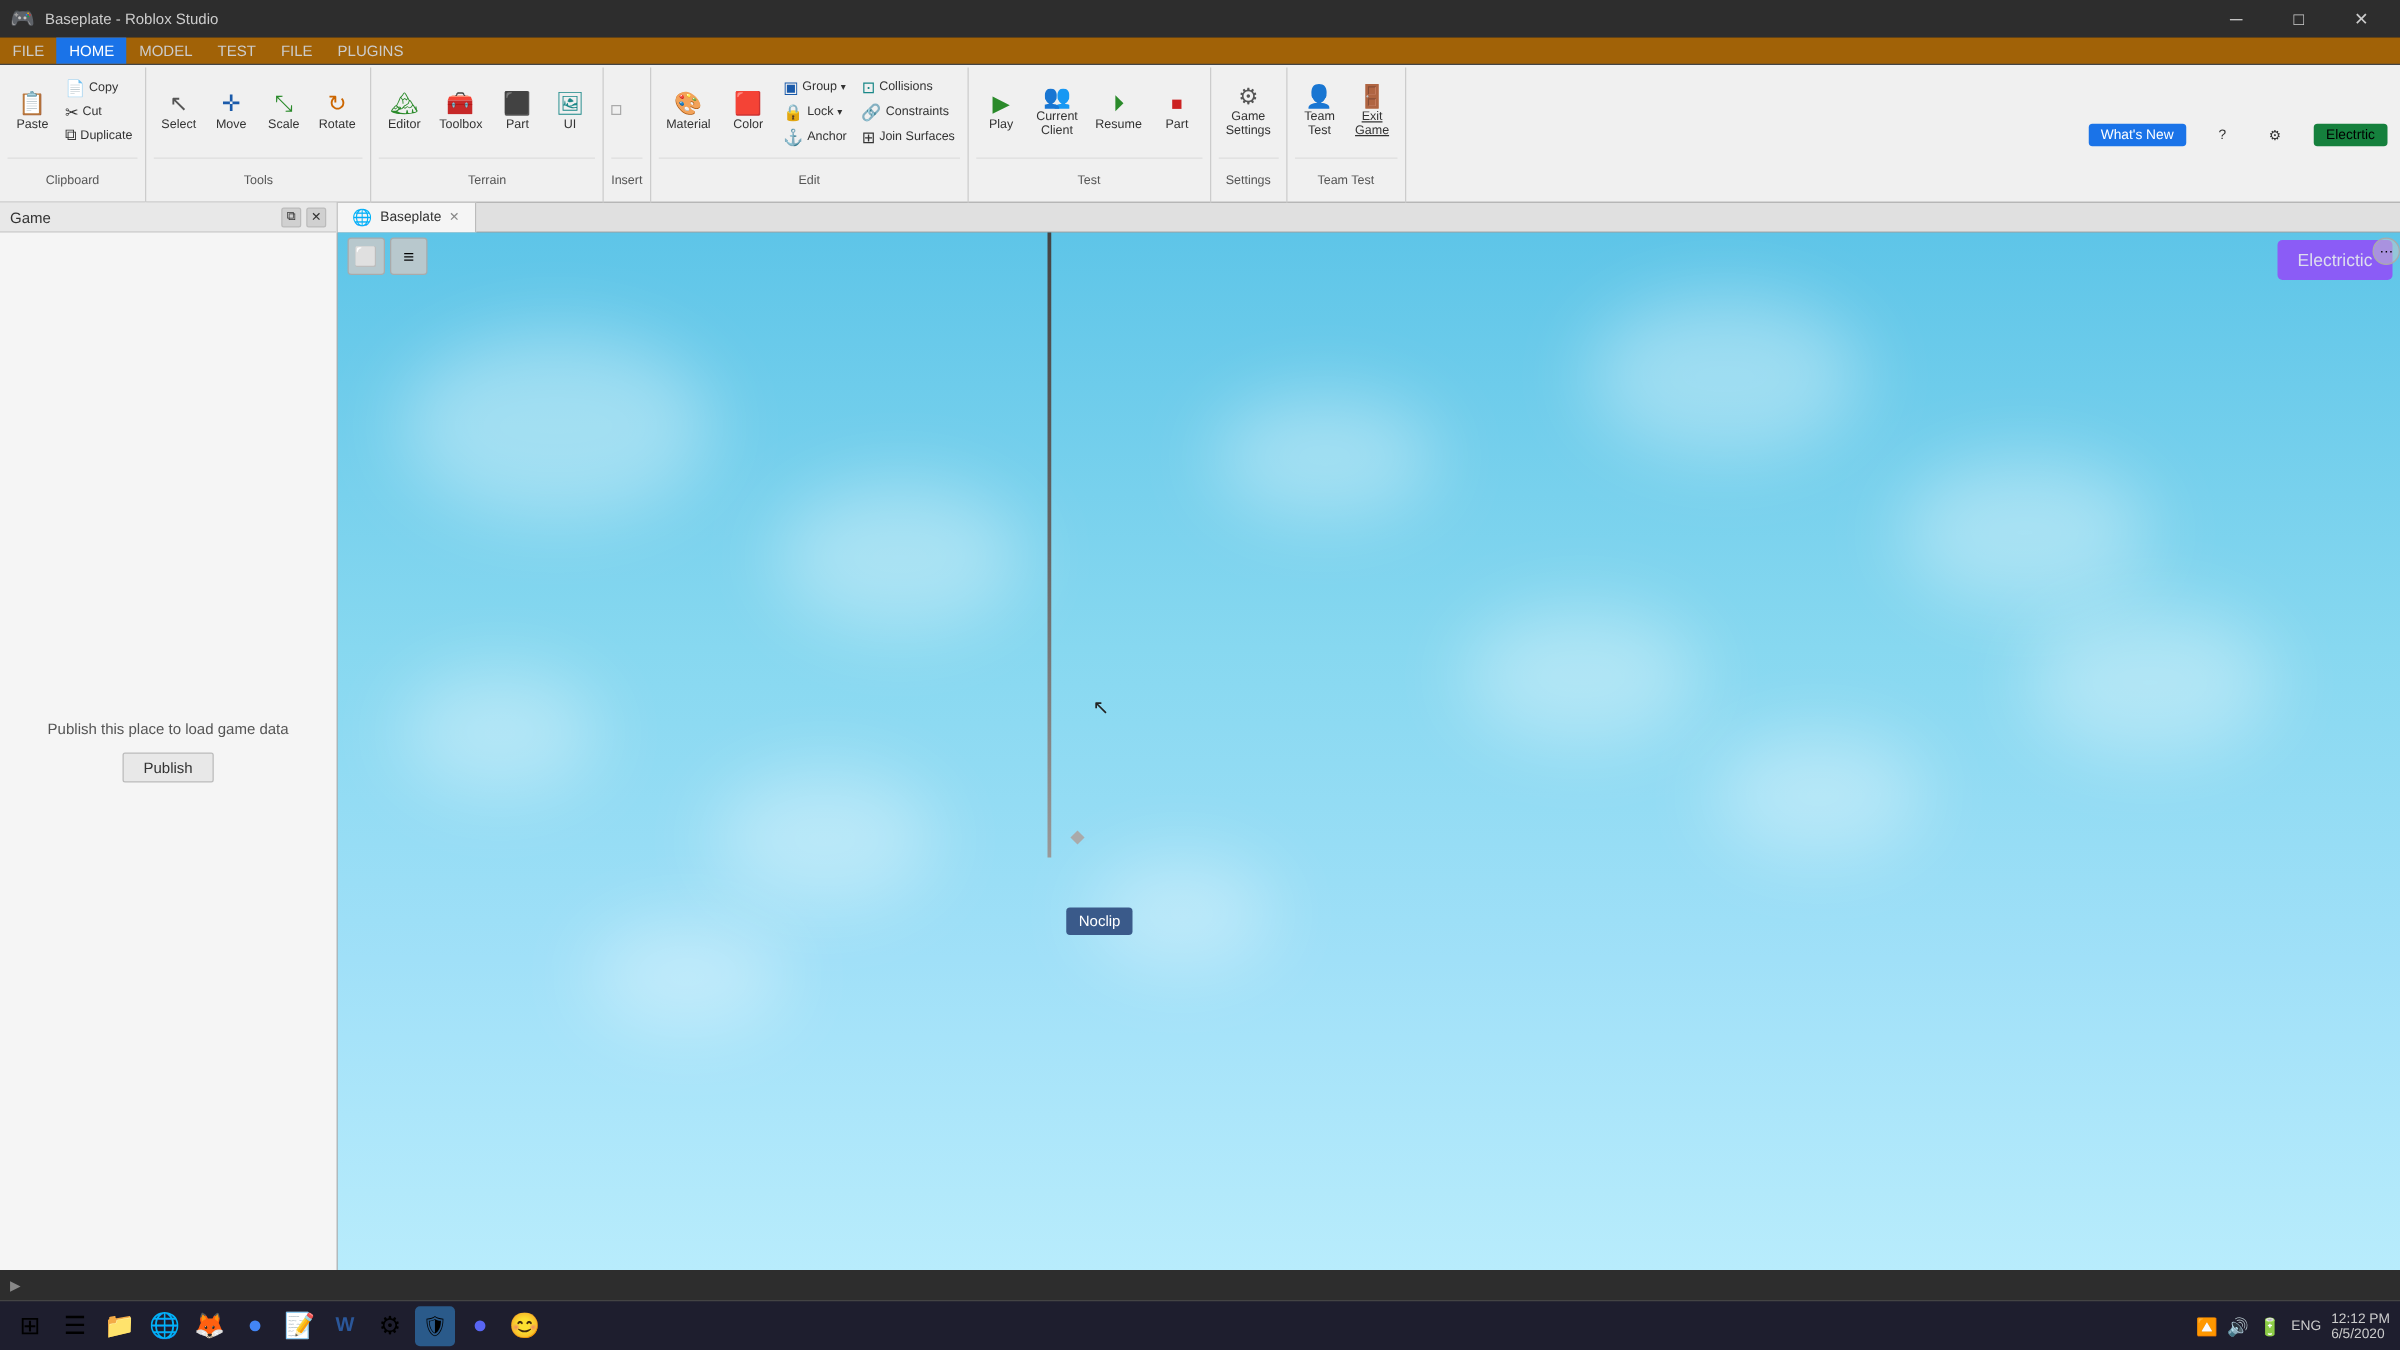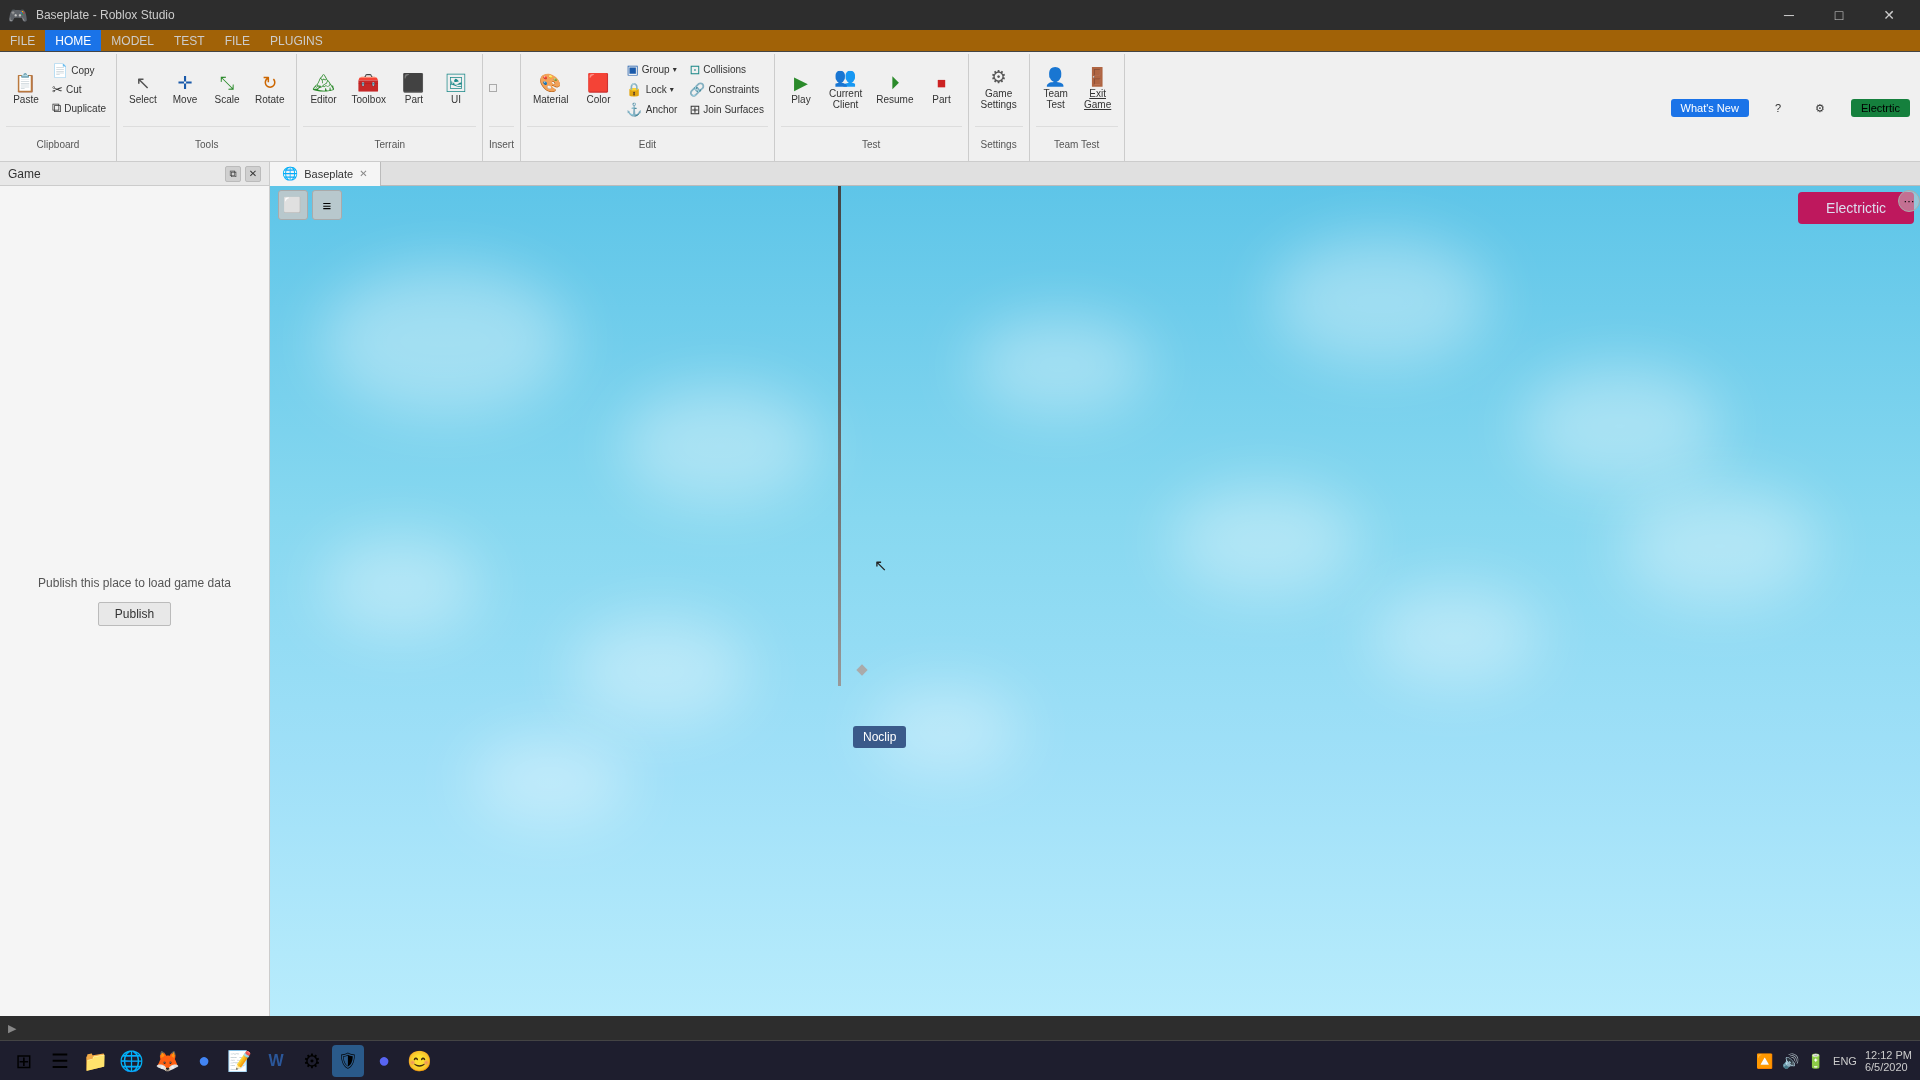--- a/index.html
+++ b/index.html
@@ -298,23 +298,23 @@
       left: 583px;
       top: 540px;
       z-index: 20;
     }
 
     
     #electric-badge {
       position: absolute;
       top: 30px;
       right: 6px;
-      background: #be185d;
+      background: #8b5cf6;
       color: #dde;
-      padding: 8px 28px;
+      padding: 8px 16px;
       border-radius: 4px;
       font-size: 14px;
       z-index: 20;
     }
 
     
     #dots-btn {
       position: absolute;
       top: 28px;
       right: 0;

